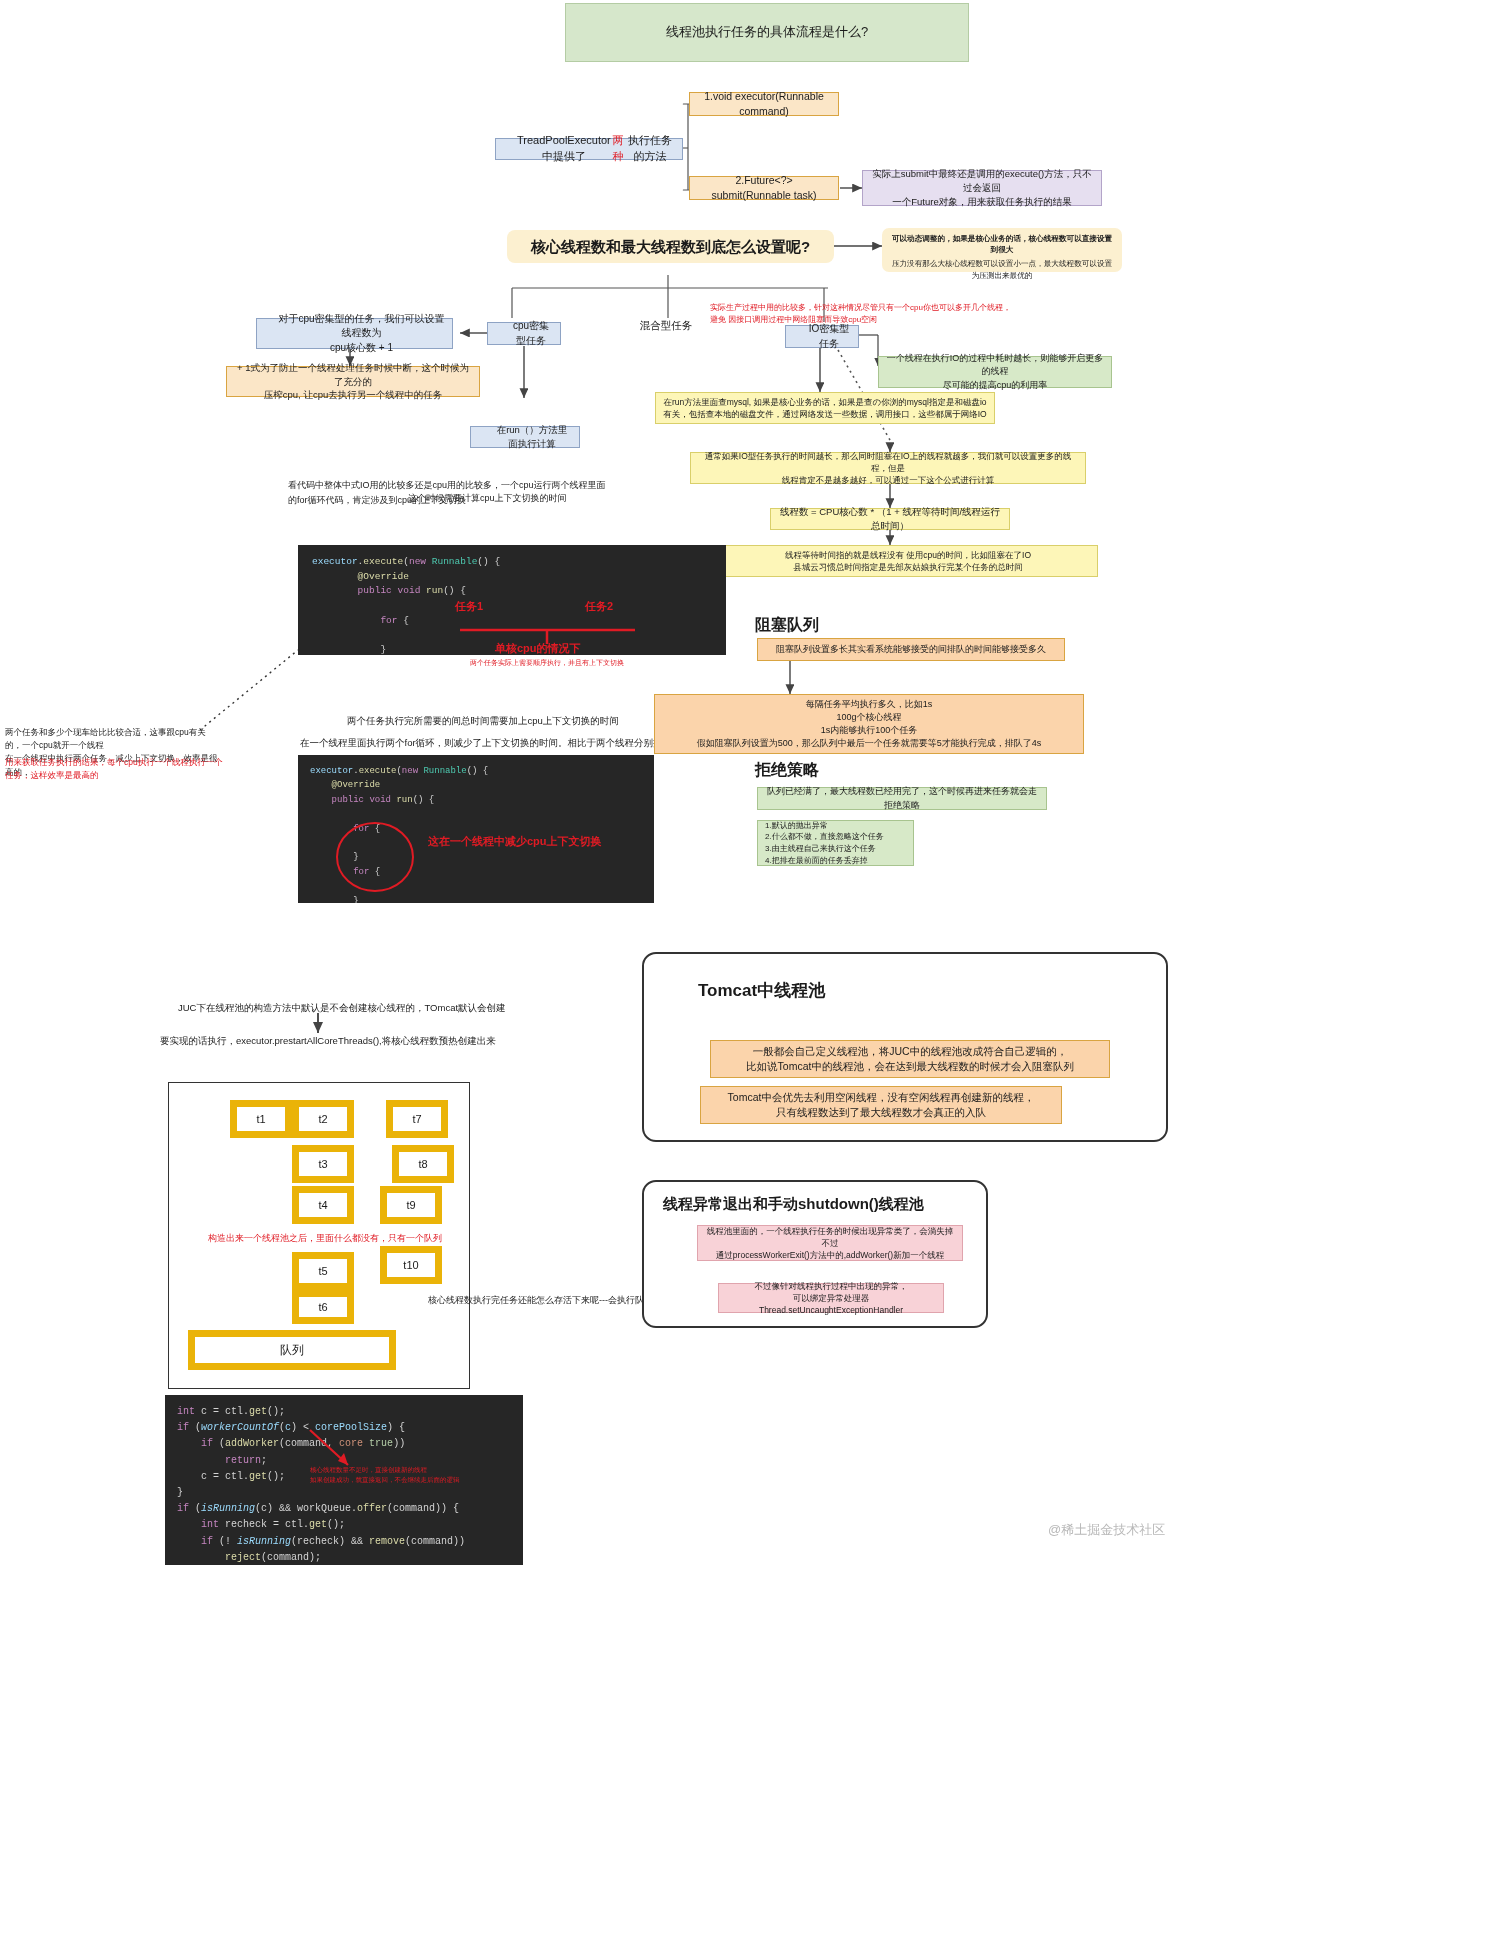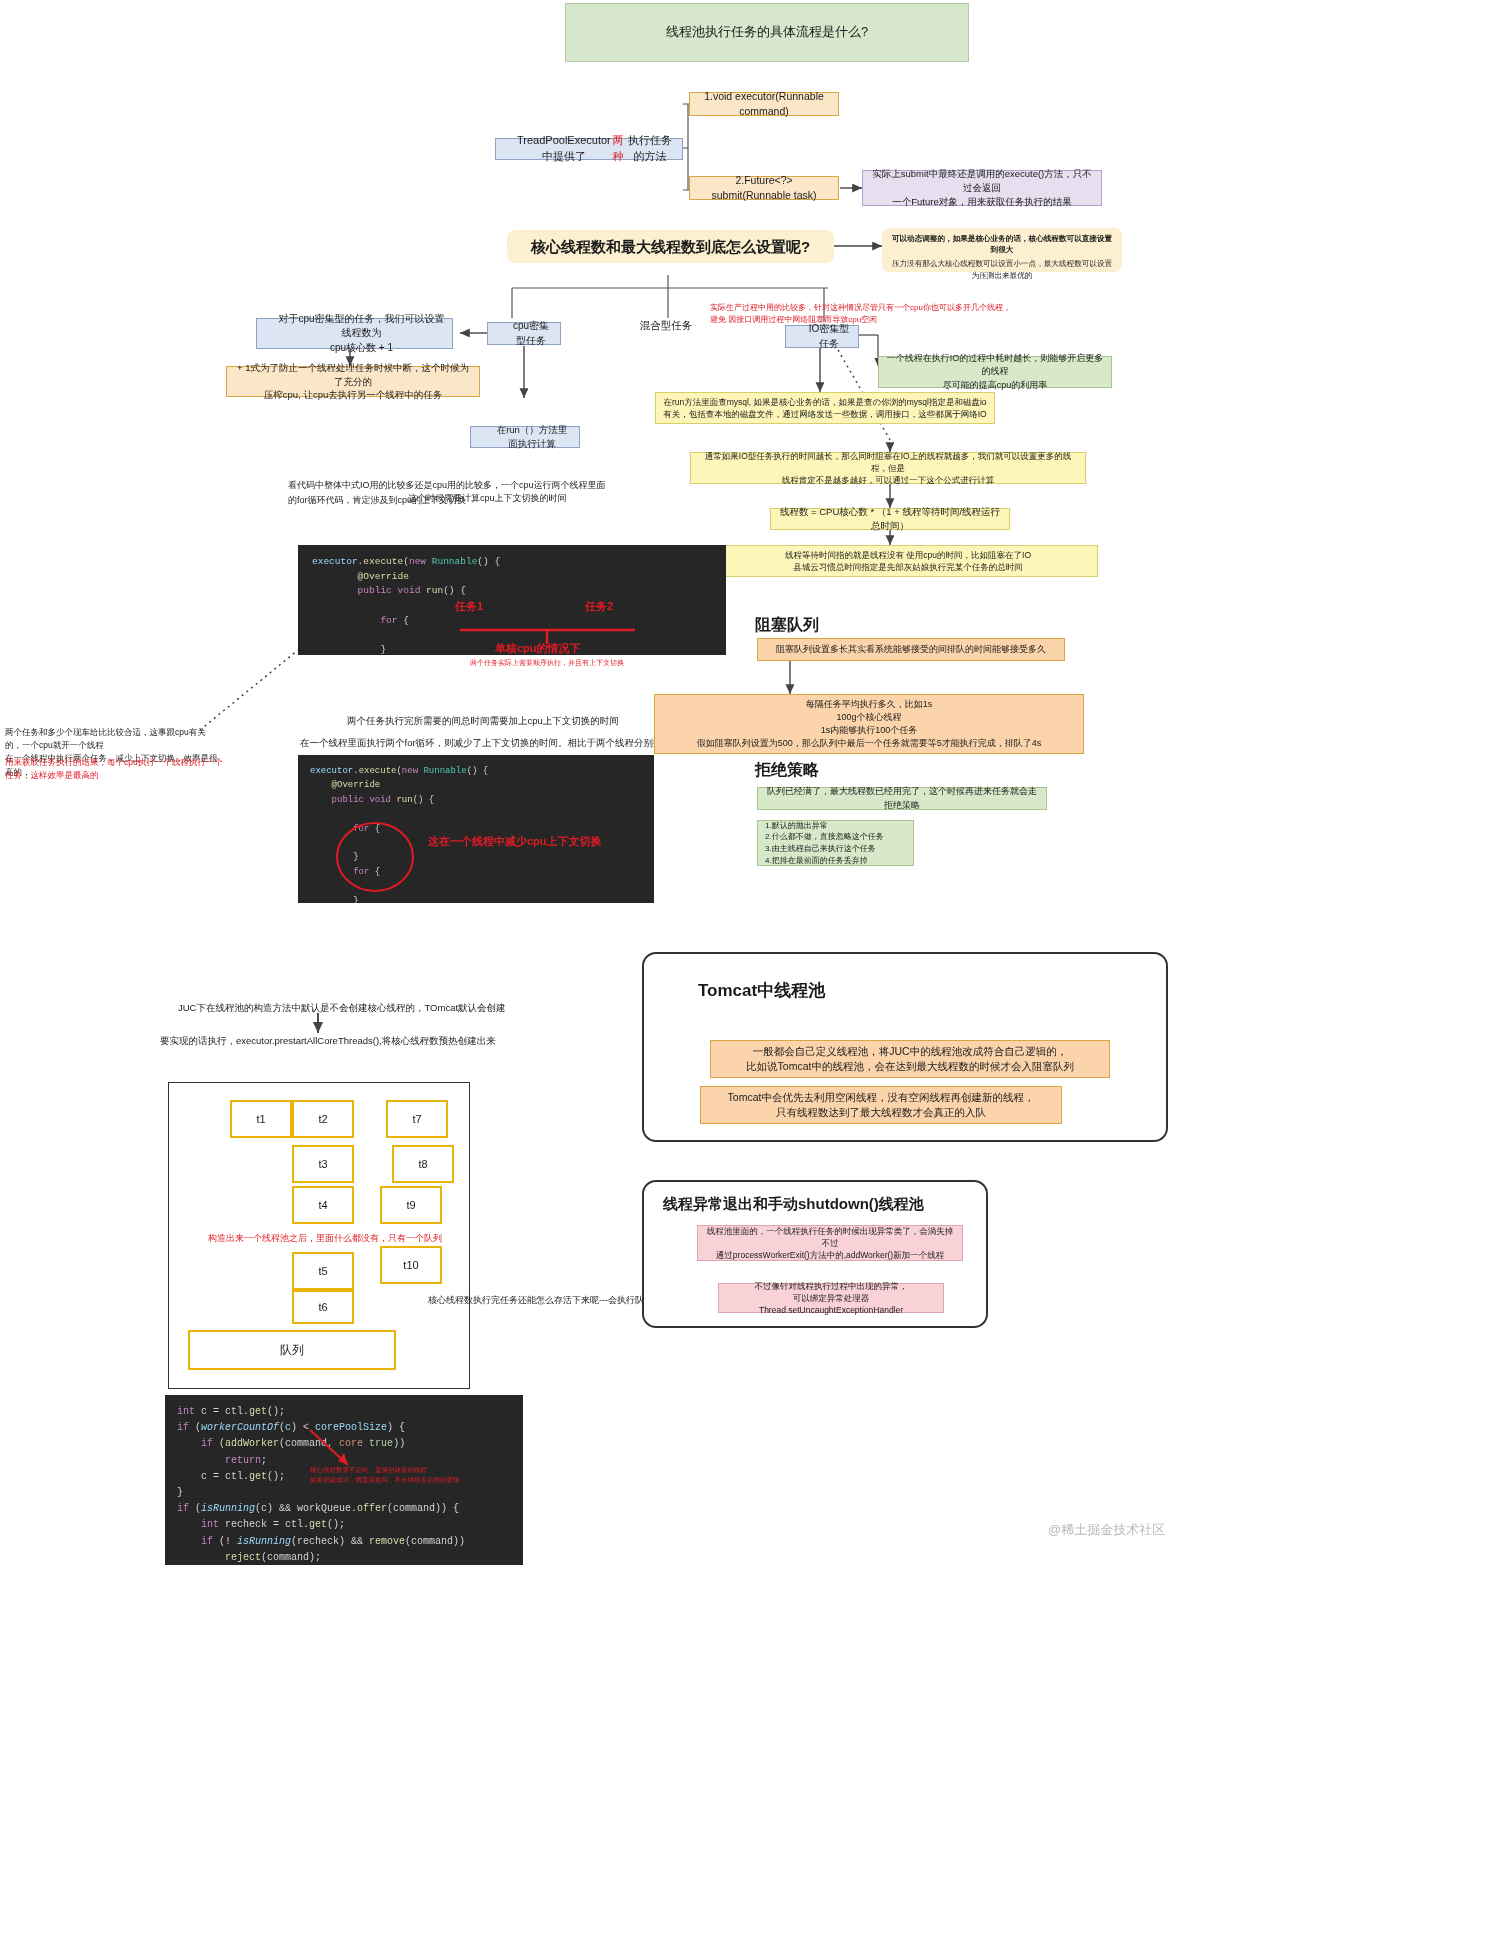--- a/index.html
+++ b/index.html
@@ -41,21 +41,21 @@
     position:absolute; background:#262626; color:#d4d4d4;
     font-family:"Liberation Mono","DejaVu Sans Mono",monospace;
     white-space:pre; overflow:hidden;
   }
   .kw { color:#c586c0; } .ty { color:#4ec9b0; } .fn { color:#dcdcaa; }
   .nm { color:#9cdcfe; } .st { color:#ce9178; }
   .num { color:#b5cea8; } .ann { color:#dcdcaa; }
 
   .redanno { color:#e01b24; font-weight:bold; }
   .rndbox { position:absolute; border:2px solid #333; border-radius:14px; background:#fff; }
-  .tbox { position:absolute; border:2px solid #eab308; background:#fff;
+  .tbox { position:absolute; border:7px solid #eab308; background:#fff;
           display:flex; align-items:center; justify-content:center; font-size:11px; }
   .watermark { position:absolute; color:#b9b9b9; font-size:13px; }
 </style>
 </head>
 <body>
 
 <svg class="lines" viewBox="0 0 1512 1946">
   <defs>
     <marker id="ah" markerWidth="9" markerHeight="9" refX="7" refY="3.2" orient="auto">
       <path d="M0,0 L7,3.2 L0,6.4 z" fill="#444"></path>

